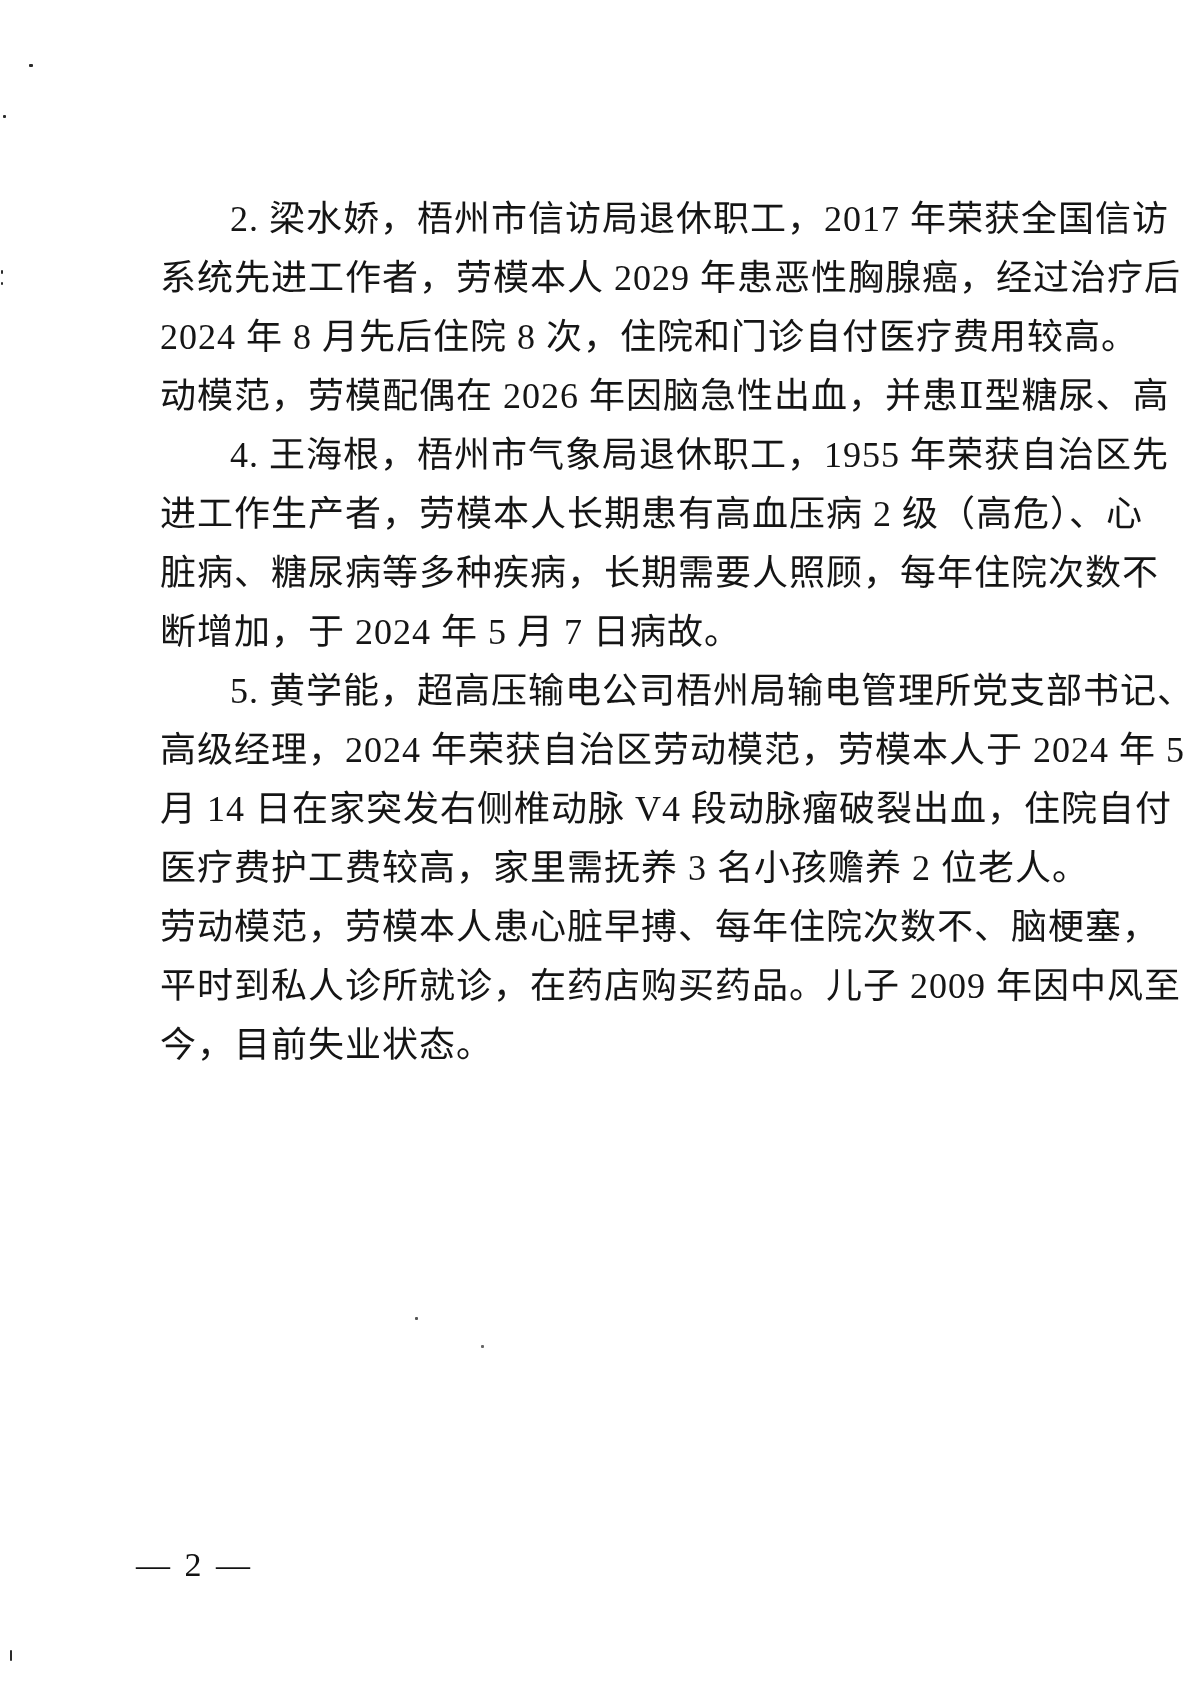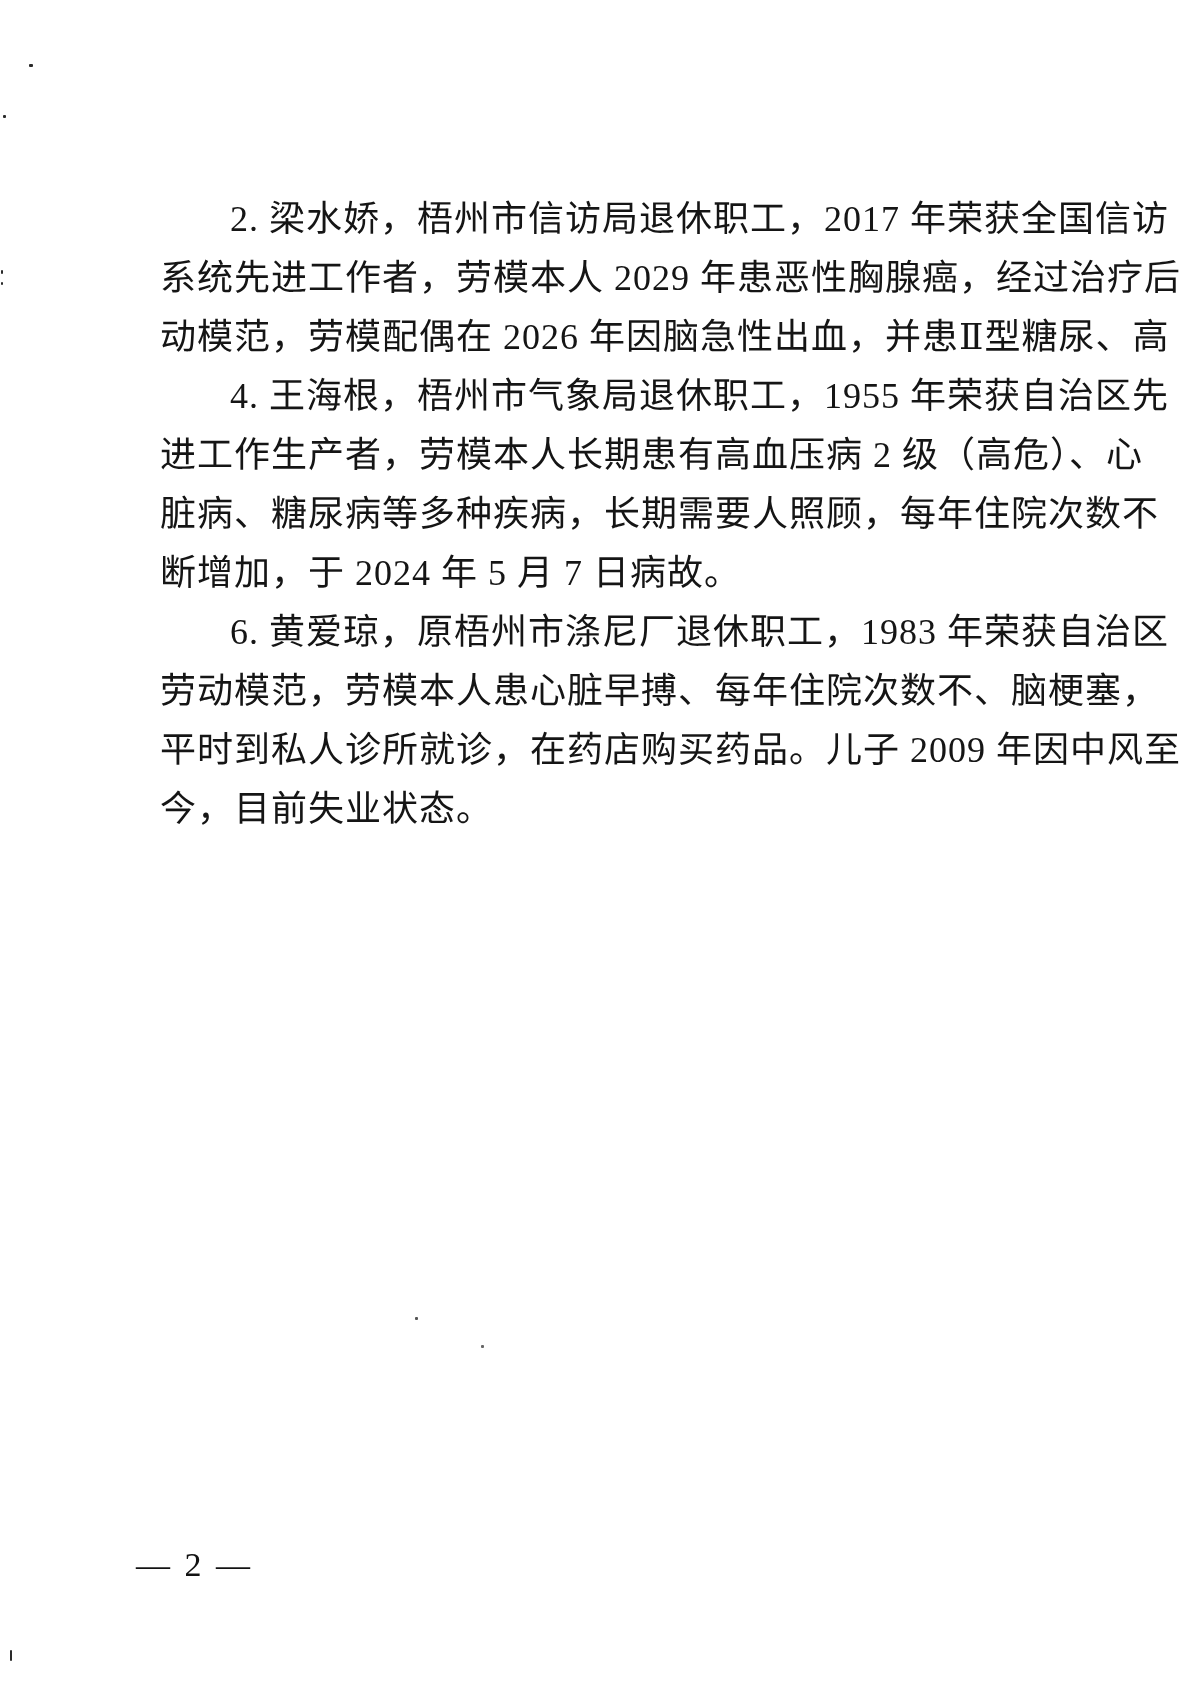--- a/index.html
+++ b/index.html
@@ -60,32 +60,38 @@
 </style>
 </head>
 <body>
 
 <div class="page">
 
   <div class="text-block" id="text-block">
       <p class="para">
         <span class="line first">2. 梁水娇，梧州市信访局退休职工，2017 年荣获全国信访</span>
         <span class="line">系统先进工作者，劳模本人 2029 年患恶性胸腺癌，经过治疗后</span>
+        <span class="line">2024 年 8 月先后住院 8 次，住院和门诊自付医疗费用较高。</span>
       </p>
       <p class="para">
         <span class="line">动模范，劳模配偶在 2026 年因脑急性出血，并患Ⅱ型糖尿、高</span>
       </p>
       <p class="para">
         <span class="line first">4. 王海根，梧州市气象局退休职工，1955 年荣获自治区先</span>
         <span class="line">进工作生产者，劳模本人长期患有高血压病 2 级（高危）、心</span>
         <span class="line">脏病、糖尿病等多种疾病，长期需要人照顾，每年住院次数不</span>
         <span class="line">断增加，于 2024 年 5 月 7 日病故。</span>
       </p>
       <p class="para">
-        <span class="line first">6. 黄爱琼，原梧州市涤尼厂退休职工，1983 年荣获自治区</span>
+        <span class="line first">5. 黄学能，超高压输电公司梧州局输电管理所党支部书记、</span>
+        <span class="line">高级经理，2024 年荣获自治区劳动模范，劳模本人于 2024 年 5</span>
+        <span class="line">月 14 日在家突发右侧椎动脉 V4 段动脉瘤破裂出血，住院自付</span>
+        <span class="line">医疗费护工费较高，家里需抚养 3 名小孩赡养 2 位老人。</span>
+      </p>
+      <p class="para">
         <span class="line">劳动模范，劳模本人患心脏早搏、每年住院次数不、脑梗塞，</span>
         <span class="line">平时到私人诊所就诊，在药店购买药品。儿子 2009 年因中风至</span>
         <span class="line">今，目前失业状态。</span>
       </p>
     </div>
 
   <div class="page-number">— 2 —</div>
 
   <div class="speck s1"></div>
   <div class="speck s2"></div>

